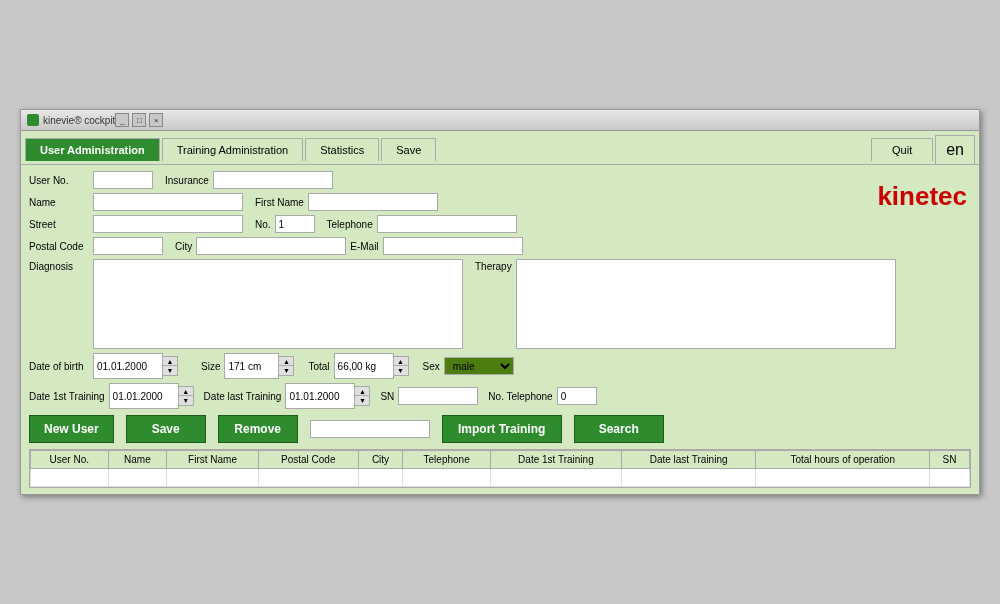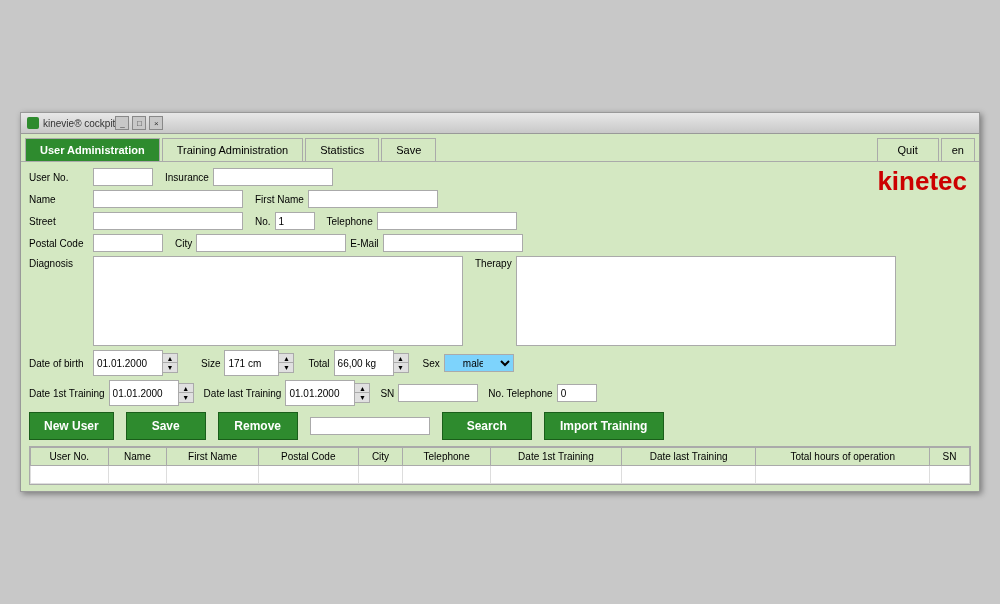--- a/index.html
+++ b/index.html
@@ -70,30 +70,30 @@
       cursor: pointer;
       font-size: 11px;
       margin-right: 2px;
     }
     .nav-lang {
       padding: 5px 10px;
       border: 1px solid #aaa;
       border-bottom: none;
       background: #d4e8c2;
       cursor: pointer;
-      font-size: 11px;
+      font-size: 16px;
     }
     .content {
       background: #d4e8c2;
       padding: 6px 8px;
       position: relative;
     }
     .brand {
       position: absolute;
-      top: 4px;
+      top: 16px;
       right: 12px;
       font-size: 26px;
       font-weight: bold;
       color: #cc0000;
       font-family: Arial, sans-serif;
     }
     .form-row {
       display: flex;
       align-items: center;
       margin-bottom: 4px;
@@ -156,22 +156,22 @@
       font-size: 7px;
       cursor: pointer;
       display: flex; align-items: center; justify-content: center;
       padding: 0;
     }
     .spin-btn:last-child { border-bottom: none; }
     select {
       height: 18px;
       font-size: 10px;
       border: 1px solid #aaa;
-      background: #7dd3fc;
-      padding: 0 14px;
+      background: #4d7c0f;
+      padding: 0 4px;
     }
     .bottom-buttons {
       display: flex;
       align-items: center;
       gap: 12px;
       margin-top: 6px;
       margin-bottom: 6px;
     }
     .btn-green {
       background: #2e8b2e;
@@ -343,22 +343,22 @@
       <input type="text" style="width: 80px;" value="">
       <span class="form-label-sm" style="margin-left:6px;">No. Telephone</span>
       <input type="text" style="width: 40px;" value="0">
     </div>
 
     <div class="bottom-buttons">
       <button class="btn-green">New User</button>
       <button class="btn-green">Save</button>
       <button class="btn-green">Remove</button>
       <input type="text" class="input-search-field" value="" style="">
+      <button class="btn-green" style="min-width:120px;">Import Training</button>
       <button class="btn-green" style="min-width:90px;">Search</button>
-      <button class="btn-green" style="min-width:120px;">Import Training</button>
     </div>
 
     <div class="table-container">
       <table>
         <thead>
           <tr>
             <th>User No.</th>
             <th>Name</th>
             <th>First Name</th>
             <th>Postal Code</th>

